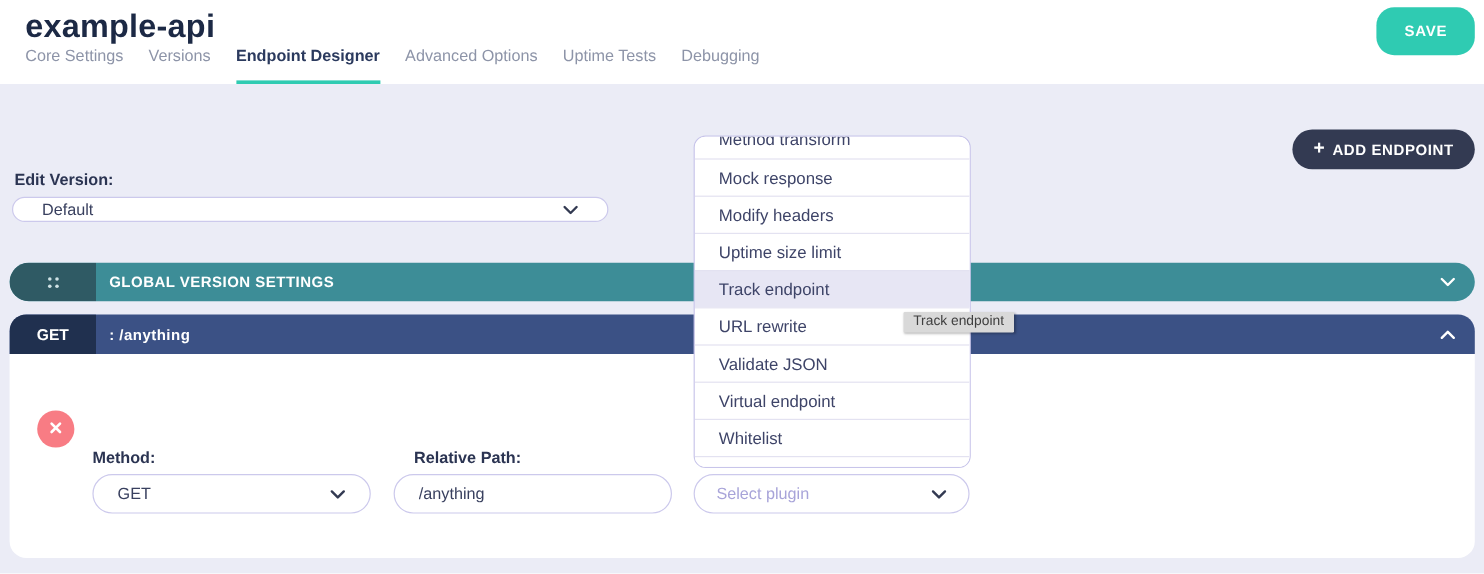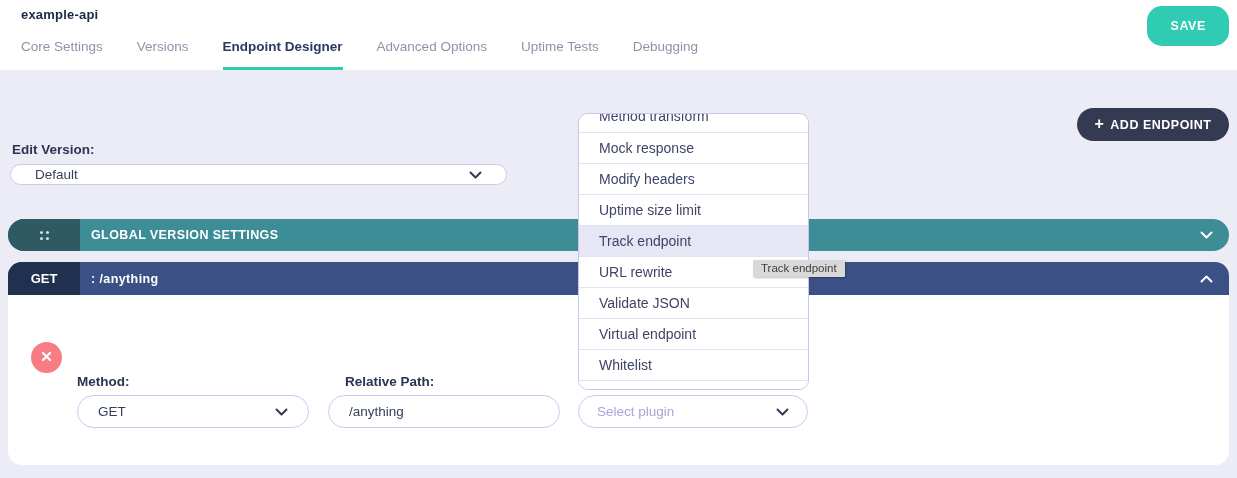--- a/index.html
+++ b/index.html
@@ -1,25 +1,25 @@
 <!DOCTYPE html>
 <html><head>
 <meta charset="utf-8">
 <style>
   * { margin:0; padding:0; box-sizing:border-box; }
   html,body { width:1237px; height:478px; font-family:"Liberation Sans", sans-serif; background:#ffffff; overflow:hidden; }
   .stage { position:relative; width:1237px; height:478px; background:#ffffff; }
 
   
   .header { position:absolute; left:0; top:0; width:1237px; height:70px; background:#ffffff; }
-  .page-title { position:absolute; left:21px; top:7px; font-size:13px; font-weight:bold; color:#1c2945; letter-spacing:.2px; }
+  .page-title { position:absolute; left:21px; top:7px; font-size:27px; font-weight:bold; color:#1c2945; letter-spacing:.2px; }
   .save-btn { position:absolute; right:8px; top:6px; height:40px; padding:0 23px; border:none; border-radius:15px;
               background:#2fcbb2; color:#ffffff; font-family:inherit; font-size:12.5px; font-weight:bold; letter-spacing:.6px; cursor:pointer;
               display:flex; align-items:center; }
-  .tabs { position:absolute; left:21px; bottom:0; display:flex; gap:34px; }
+  .tabs { position:absolute; left:21px; bottom:0; display:flex; gap:21px; }
   .tab { font-size:13.5px; color:#8d94a8; padding-bottom:13px; border-bottom:3px solid transparent; cursor:pointer; }
   .tab.active { color:#2b3a5e; font-weight:bold; border-bottom-color:#2fcbb2; }
 
   
   .content { position:absolute; left:0; top:70px; width:1237px; height:408px; background:#ebecf6; }
 
   .add-endpoint-btn { position:absolute; left:1077px; top:38px; width:152px; height:33px; border:none; border-radius:17px;
                       background:#333a52; color:#ffffff; font-family:inherit; font-size:12.5px; font-weight:bold; letter-spacing:.5px;
                       display:flex; align-items:center; justify-content:center; gap:6px; cursor:pointer; }
   .plus-glyph { font-size:16px; font-weight:bold; line-height:1; position:relative; top:-1px; }

